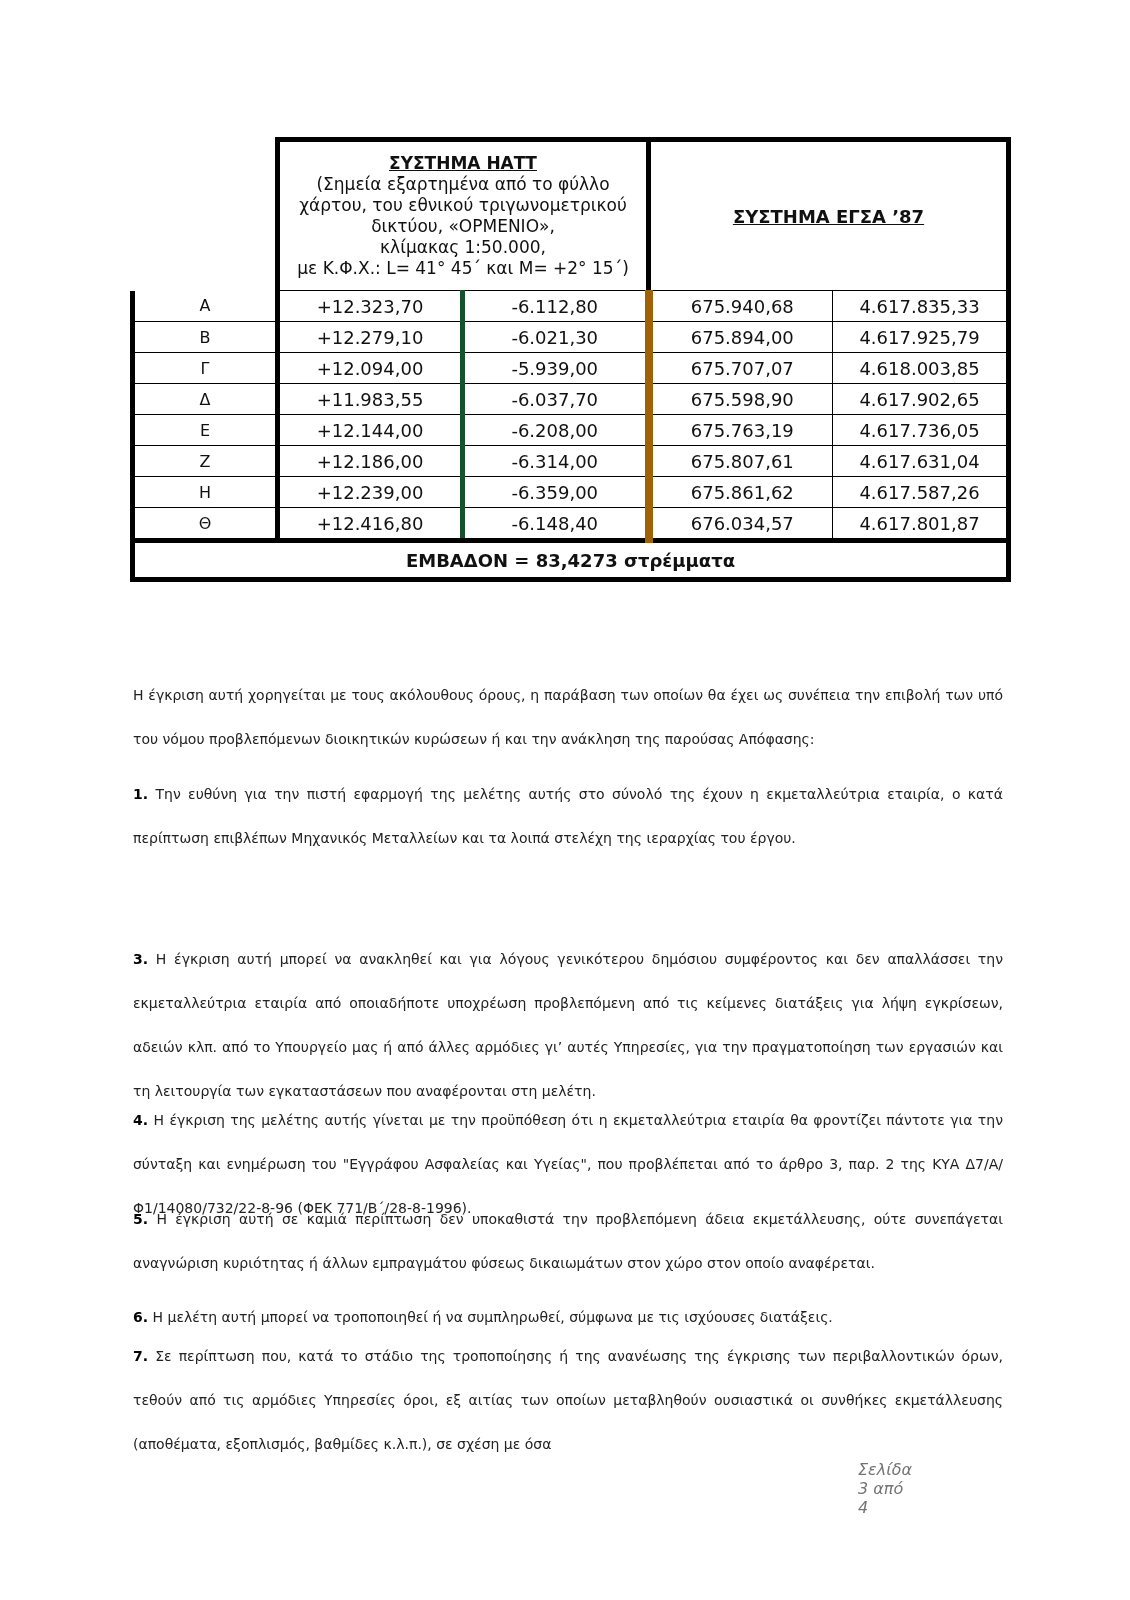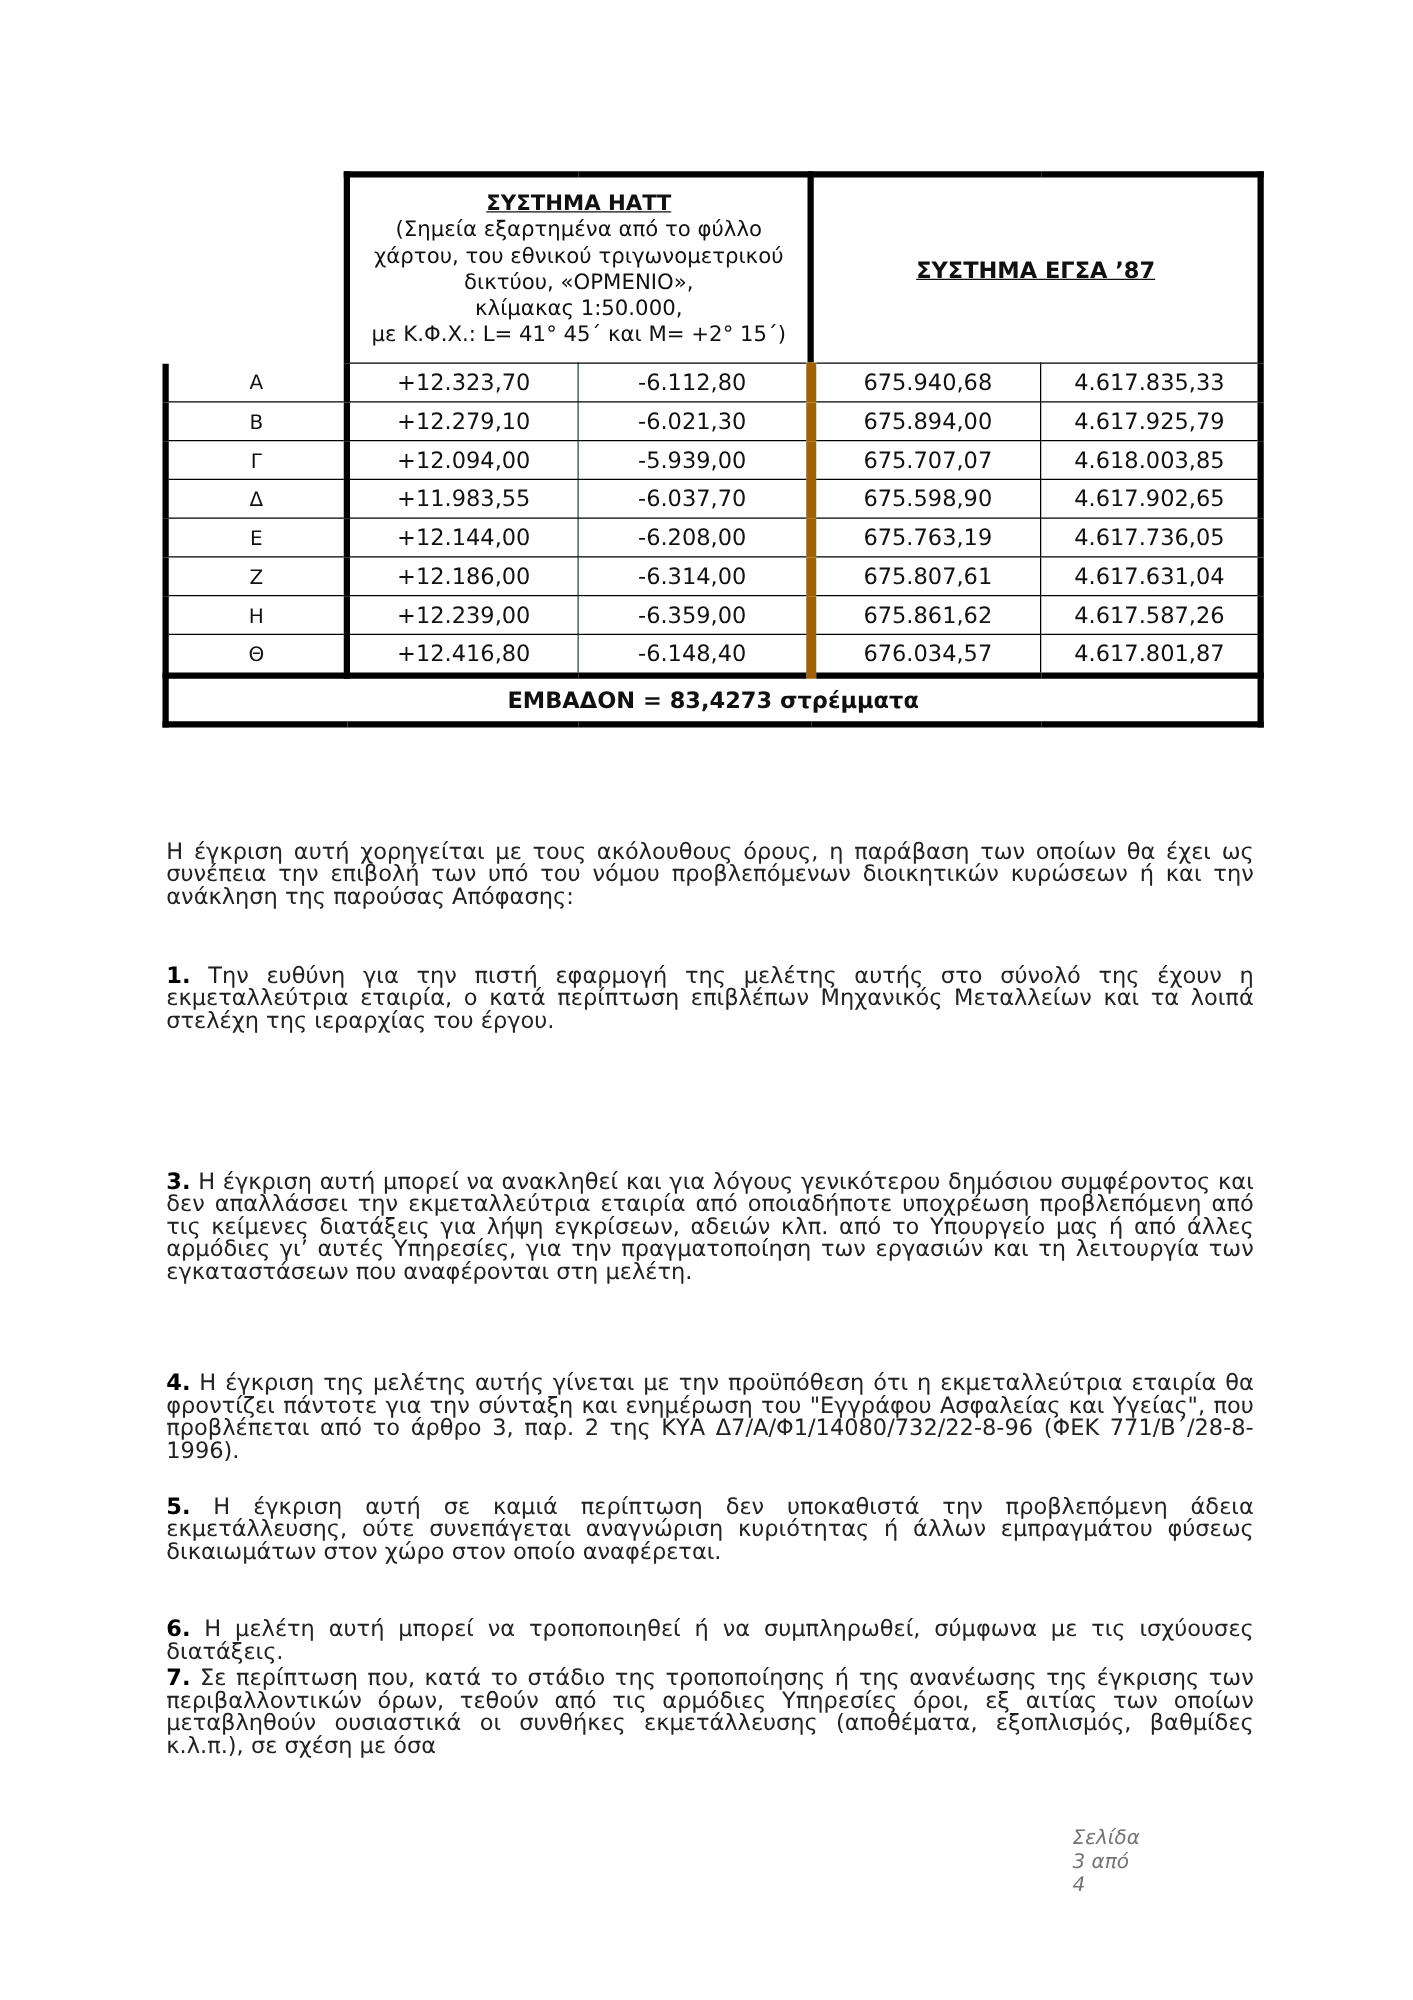--- a/index.html
+++ b/index.html
@@ -26,30 +26,30 @@
   .hdr td { height: 34px; font-weight: bold; font-size: 17px; border-bottom: 3px solid #000; border-top: 1px solid #000; }
   .hdr td.lbl { border-left: 5px solid #000; border-top: 5px solid #000; border-right: 5px solid #000; text-align: left; padding-left: 2px; }
   .hdr td.x1 { border-right: 1px solid #000; }
   .hdr td.y1 { border-right: 5px solid #000; }
   .hdr td.x2 { border-right: 1px solid #000; }
   .hdr td.y2 { border-right: 5px solid #000; }
 
   .row td { height: 30px; border-bottom: 1px solid #000; font-family: "DejaVu Sans", sans-serif; }
   .row td.pt { border-left: 5px solid #000; border-right: 5px solid #000; font-size: 16px; }
   .row td.v { font-size: 18px; }
-  .row td.hx { border-right: 1px solid #14532d; text-align: center; }
+  .row td.hx { border-right: 5px solid #14532d; text-align: center; }
   .row td.hy { border-right: 8px solid #a16207; }
   .row td.ex { border-right: 1px solid #000; }
   .row td.ey { border-right: 5px solid #000; }
   .row.last td { border-bottom: 5px solid #000; }
 
   .area td { height: 34px; border: 5px solid #000; border-top: none; font-weight: bold; font-size: 18px; }
 
   
-  .text { position: absolute; left: 133px; width: 870px; font-size: 18px; line-height: 18px;
+  .text { position: absolute; left: 133px; width: 870px; font-size: 14px; line-height: 44px;
           text-align: justify; color: #222; }
   .text p { margin: 0; }
   .text b { color: #000; }
   #intro { top: 673px; }
   #t1 { top: 772px; }
   #t2 { top: 870px; }
   #t3 { top: 937px; }
   #t4 { top: 1098px; }
   #t5 { top: 1197px; }
   #t6 { top: 1295px; }

